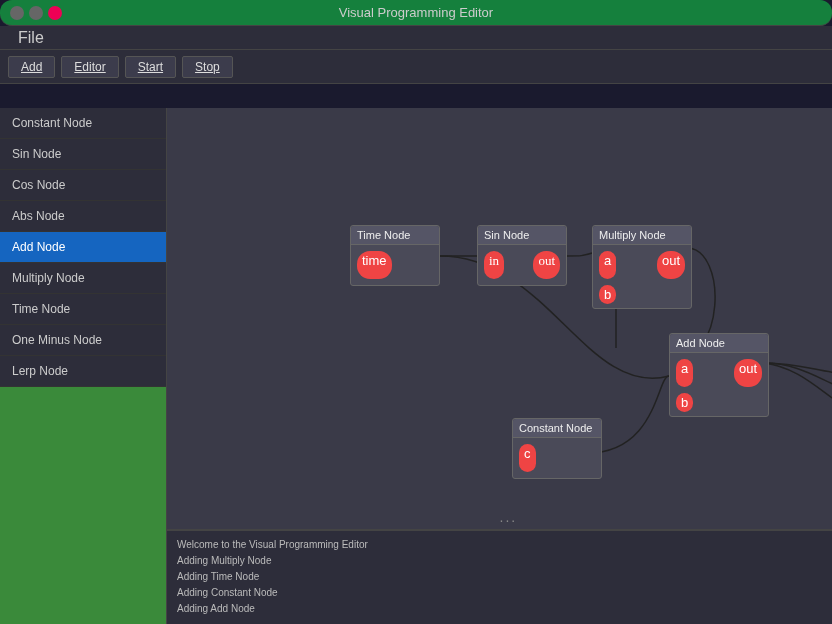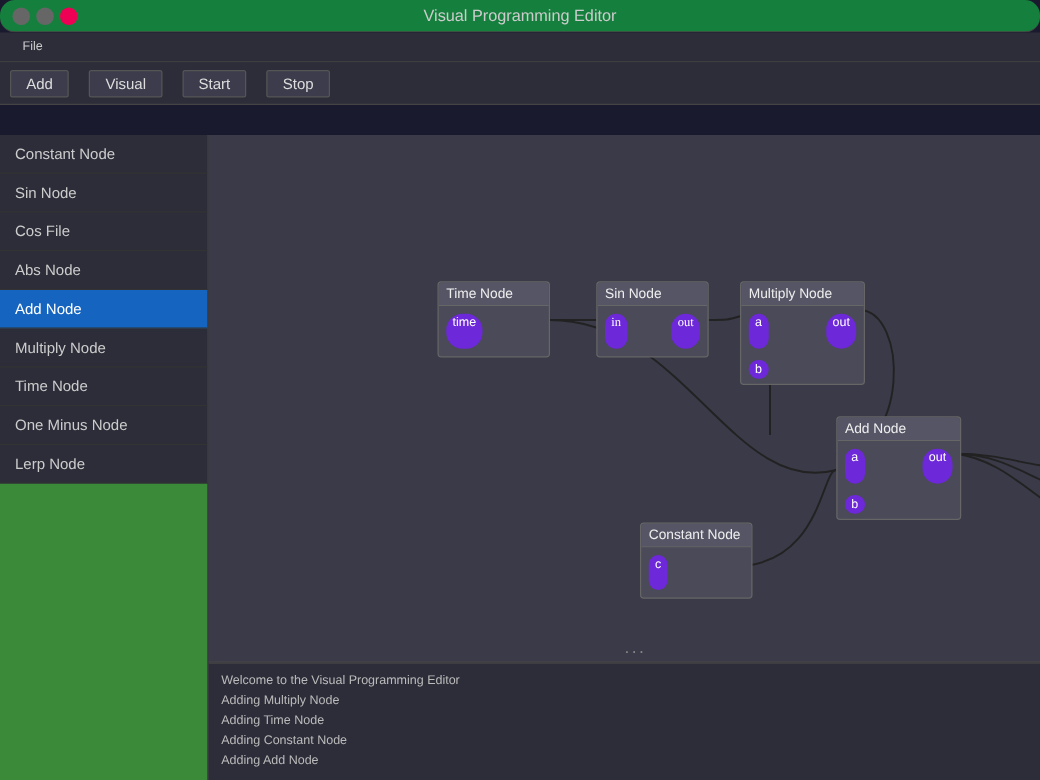--- a/index.html
+++ b/index.html
@@ -45,34 +45,35 @@
     .menu-bar {
       background: #2d2d3a;
       height: 24px;
       display: flex;
       align-items: center;
       padding: 0 10px;
       border-bottom: 1px solid #444;
     }
     .menu-item {
       color: #ccc;
-      font-size: 10px;
+      font-size: 16px;
       padding: 2px 8px;
       cursor: pointer;
     }
 
     
     .toolbar {
       background: #2d2d3a;
       height: 34px;
       display: flex;
       align-items: center;
       padding: 0 8px;
-      gap: 16px;
+      gap: 6px;
       border-bottom: 1px solid #444;
+      text-decoration: underline;
     }
     .toolbar-btn {
       background: #3c3c4c;
       border: 1px solid #555;
       color: #ddd;
       padding: 3px 12px;
       font-size: 12px;
       cursor: pointer;
       border-radius: 2px;
     }
@@ -144,24 +145,24 @@
       border-radius: 3px 3px 0 0;
     }
     .node-body {
       padding: 6px;
       display: flex;
       flex-wrap: wrap;
       gap: 3px;
       min-height: 40px;
     }
     .port {
-      background: #6d28d9;
+      background: #ef4444;
       color: #fff;
       padding: 2px 5px;
-      font-size: 10px;
+      font-size: 13px;
       border-radius: 13px;
       cursor: pointer;
     }
 
     
     .log-area {
       height: 110px;
       background: #2d2d3a;
       padding: 6px 10px;
       overflow-y: auto;
@@ -208,31 +209,31 @@
   <div class="title-bar-title">Visual Programming Editor</div>
   <div style="width:60px;"></div>
 </div>
 
 <div class="menu-bar">
   <span class="menu-item">File</span>
 </div>
 
 <div class="toolbar">
   <button class="toolbar-btn">Add</button>
-  <button class="toolbar-btn">Visual</button>
+  <button class="toolbar-btn">Editor</button>
   <button class="toolbar-btn">Start</button>
   <button class="toolbar-btn">Stop</button>
 </div>
 
 <div class="main-layout">
 
   <div class="sidebar">
     <div class="sidebar-item">Constant Node</div>
     <div class="sidebar-item">Sin Node</div>
-    <div class="sidebar-item">Cos File</div>
+    <div class="sidebar-item">Cos Node</div>
     <div class="sidebar-item">Abs Node</div>
     <div class="sidebar-item active">Add Node</div>
     <div class="sidebar-item">Multiply Node</div>
     <div class="sidebar-item">Time Node</div>
     <div class="sidebar-item">One Minus Node</div>
     <div class="sidebar-item">Lerp Node</div>
     <div class="sidebar-preview">
       <div style="position:absolute; bottom:4px; left:50%; transform:translateX(-50%); color:#555; font-size:14px; letter-spacing:3px;">...</div>
     </div>
   </div>

